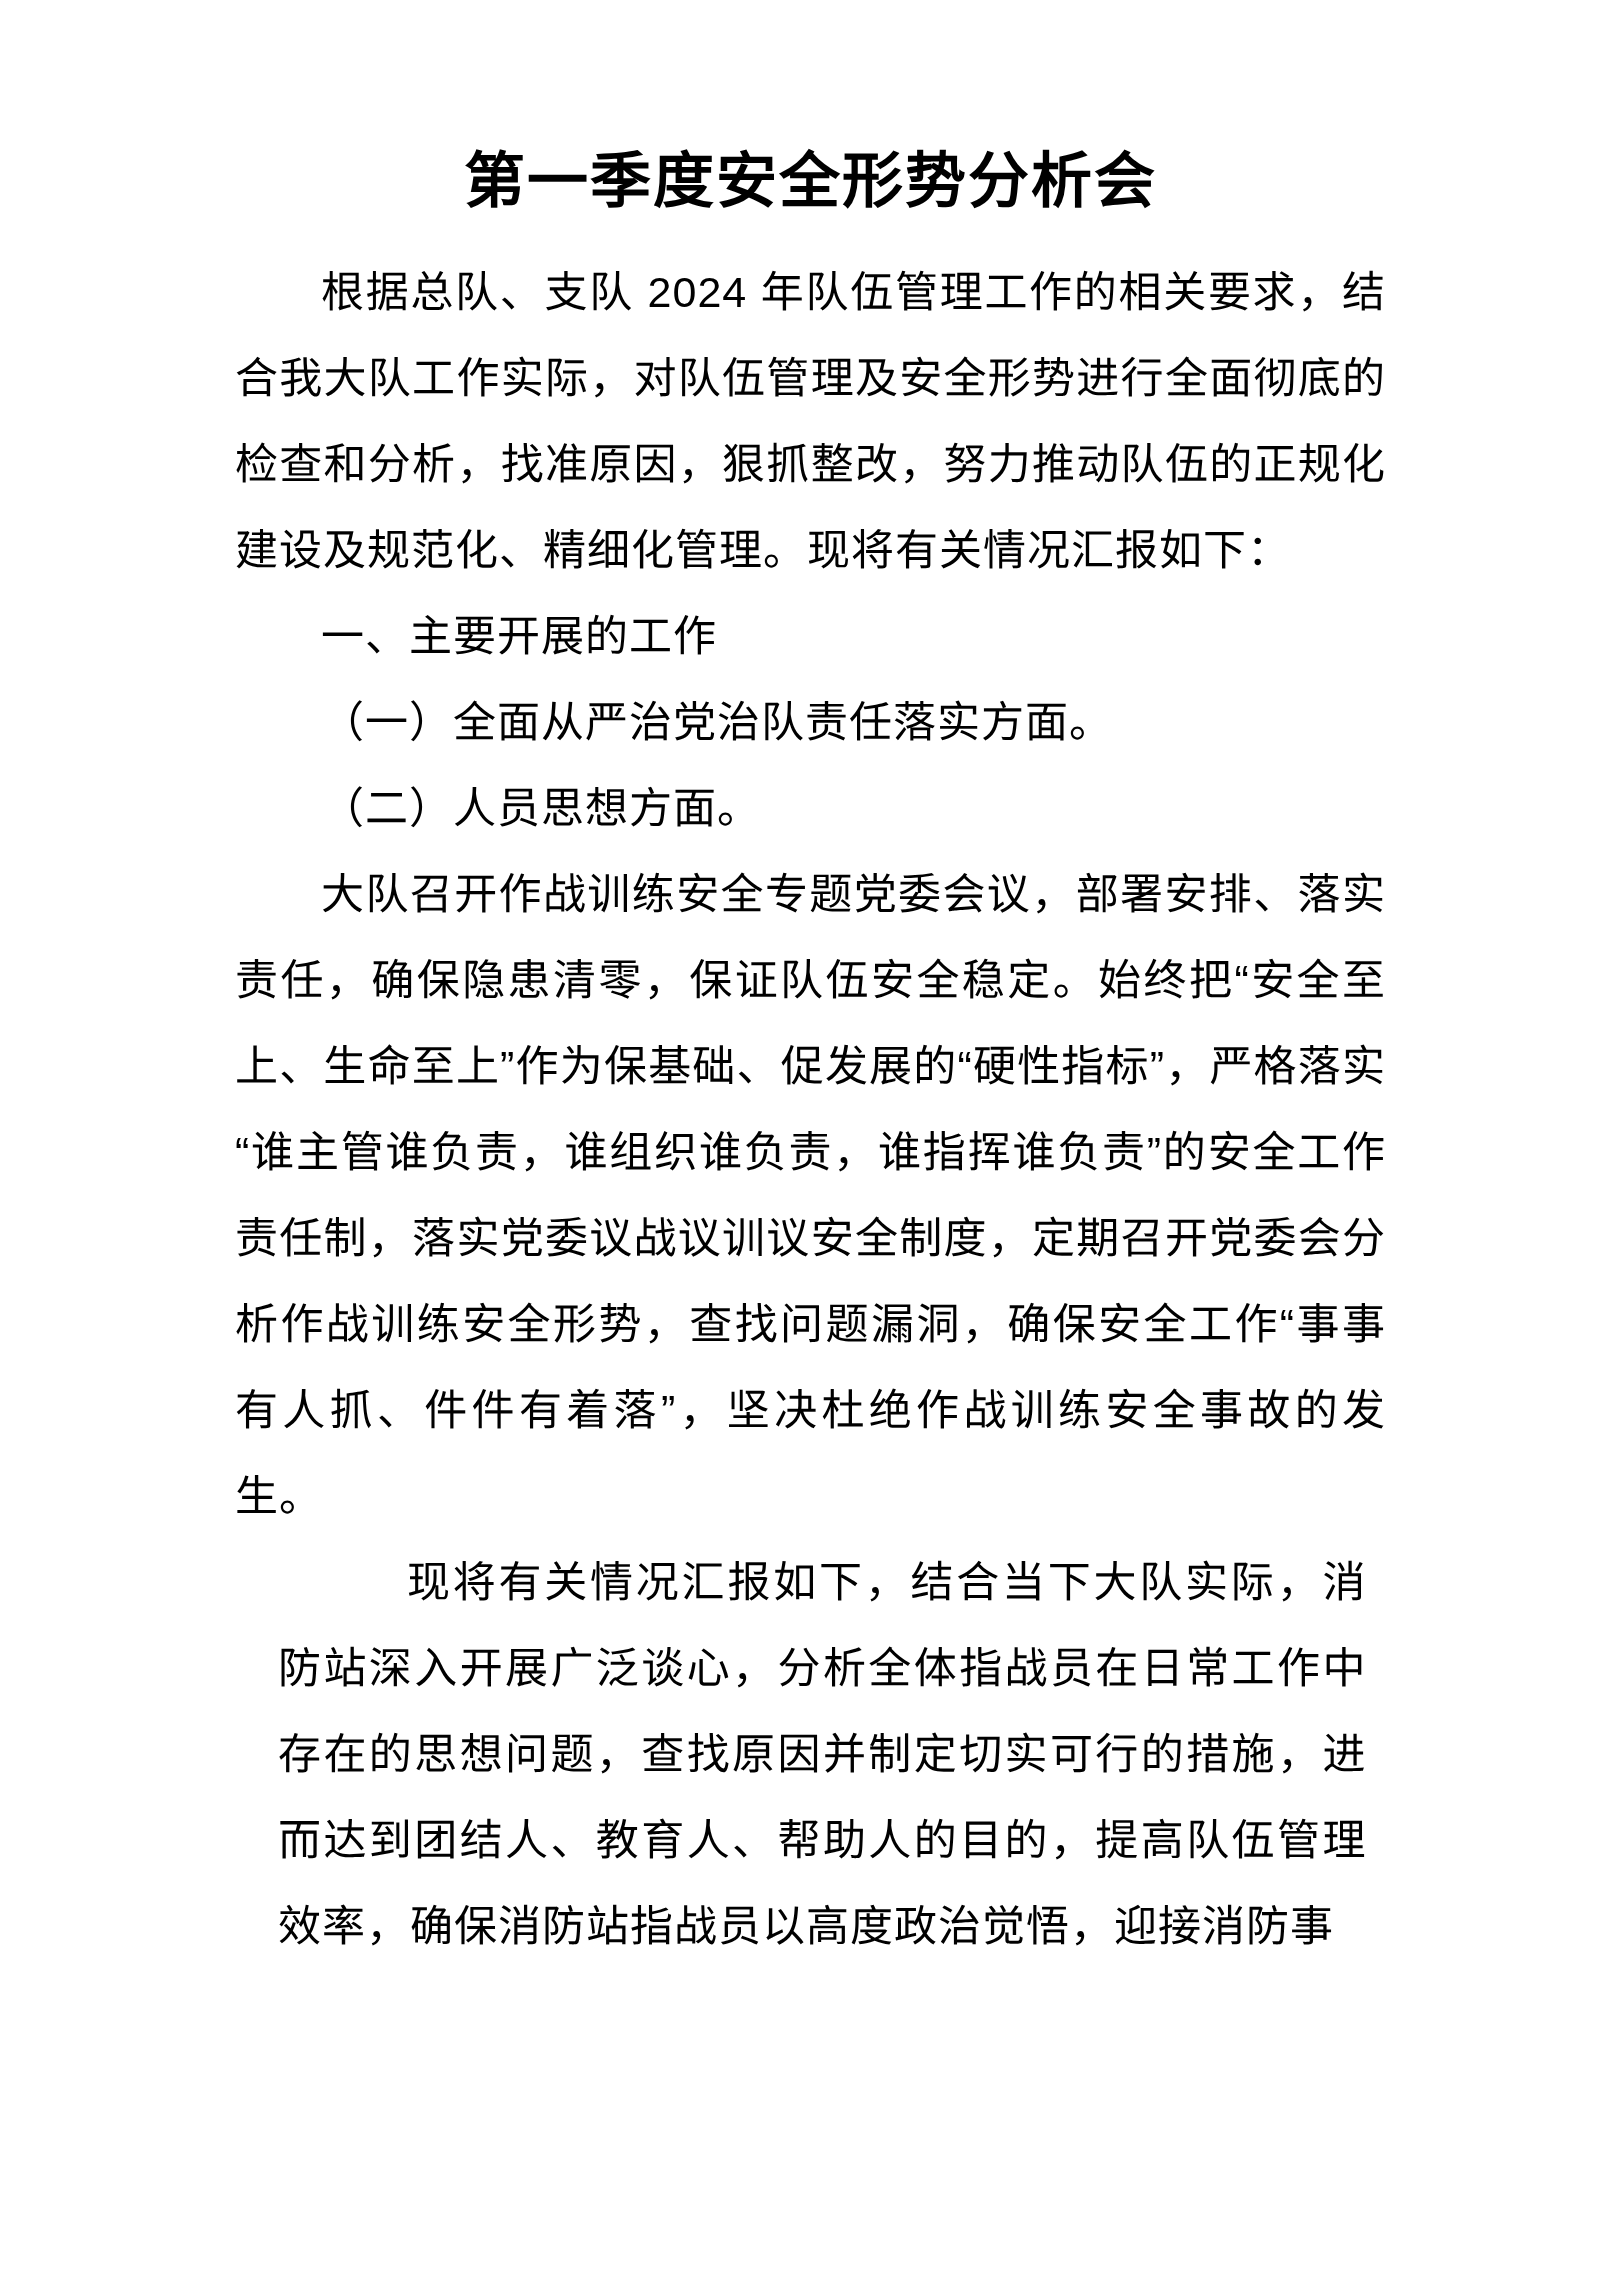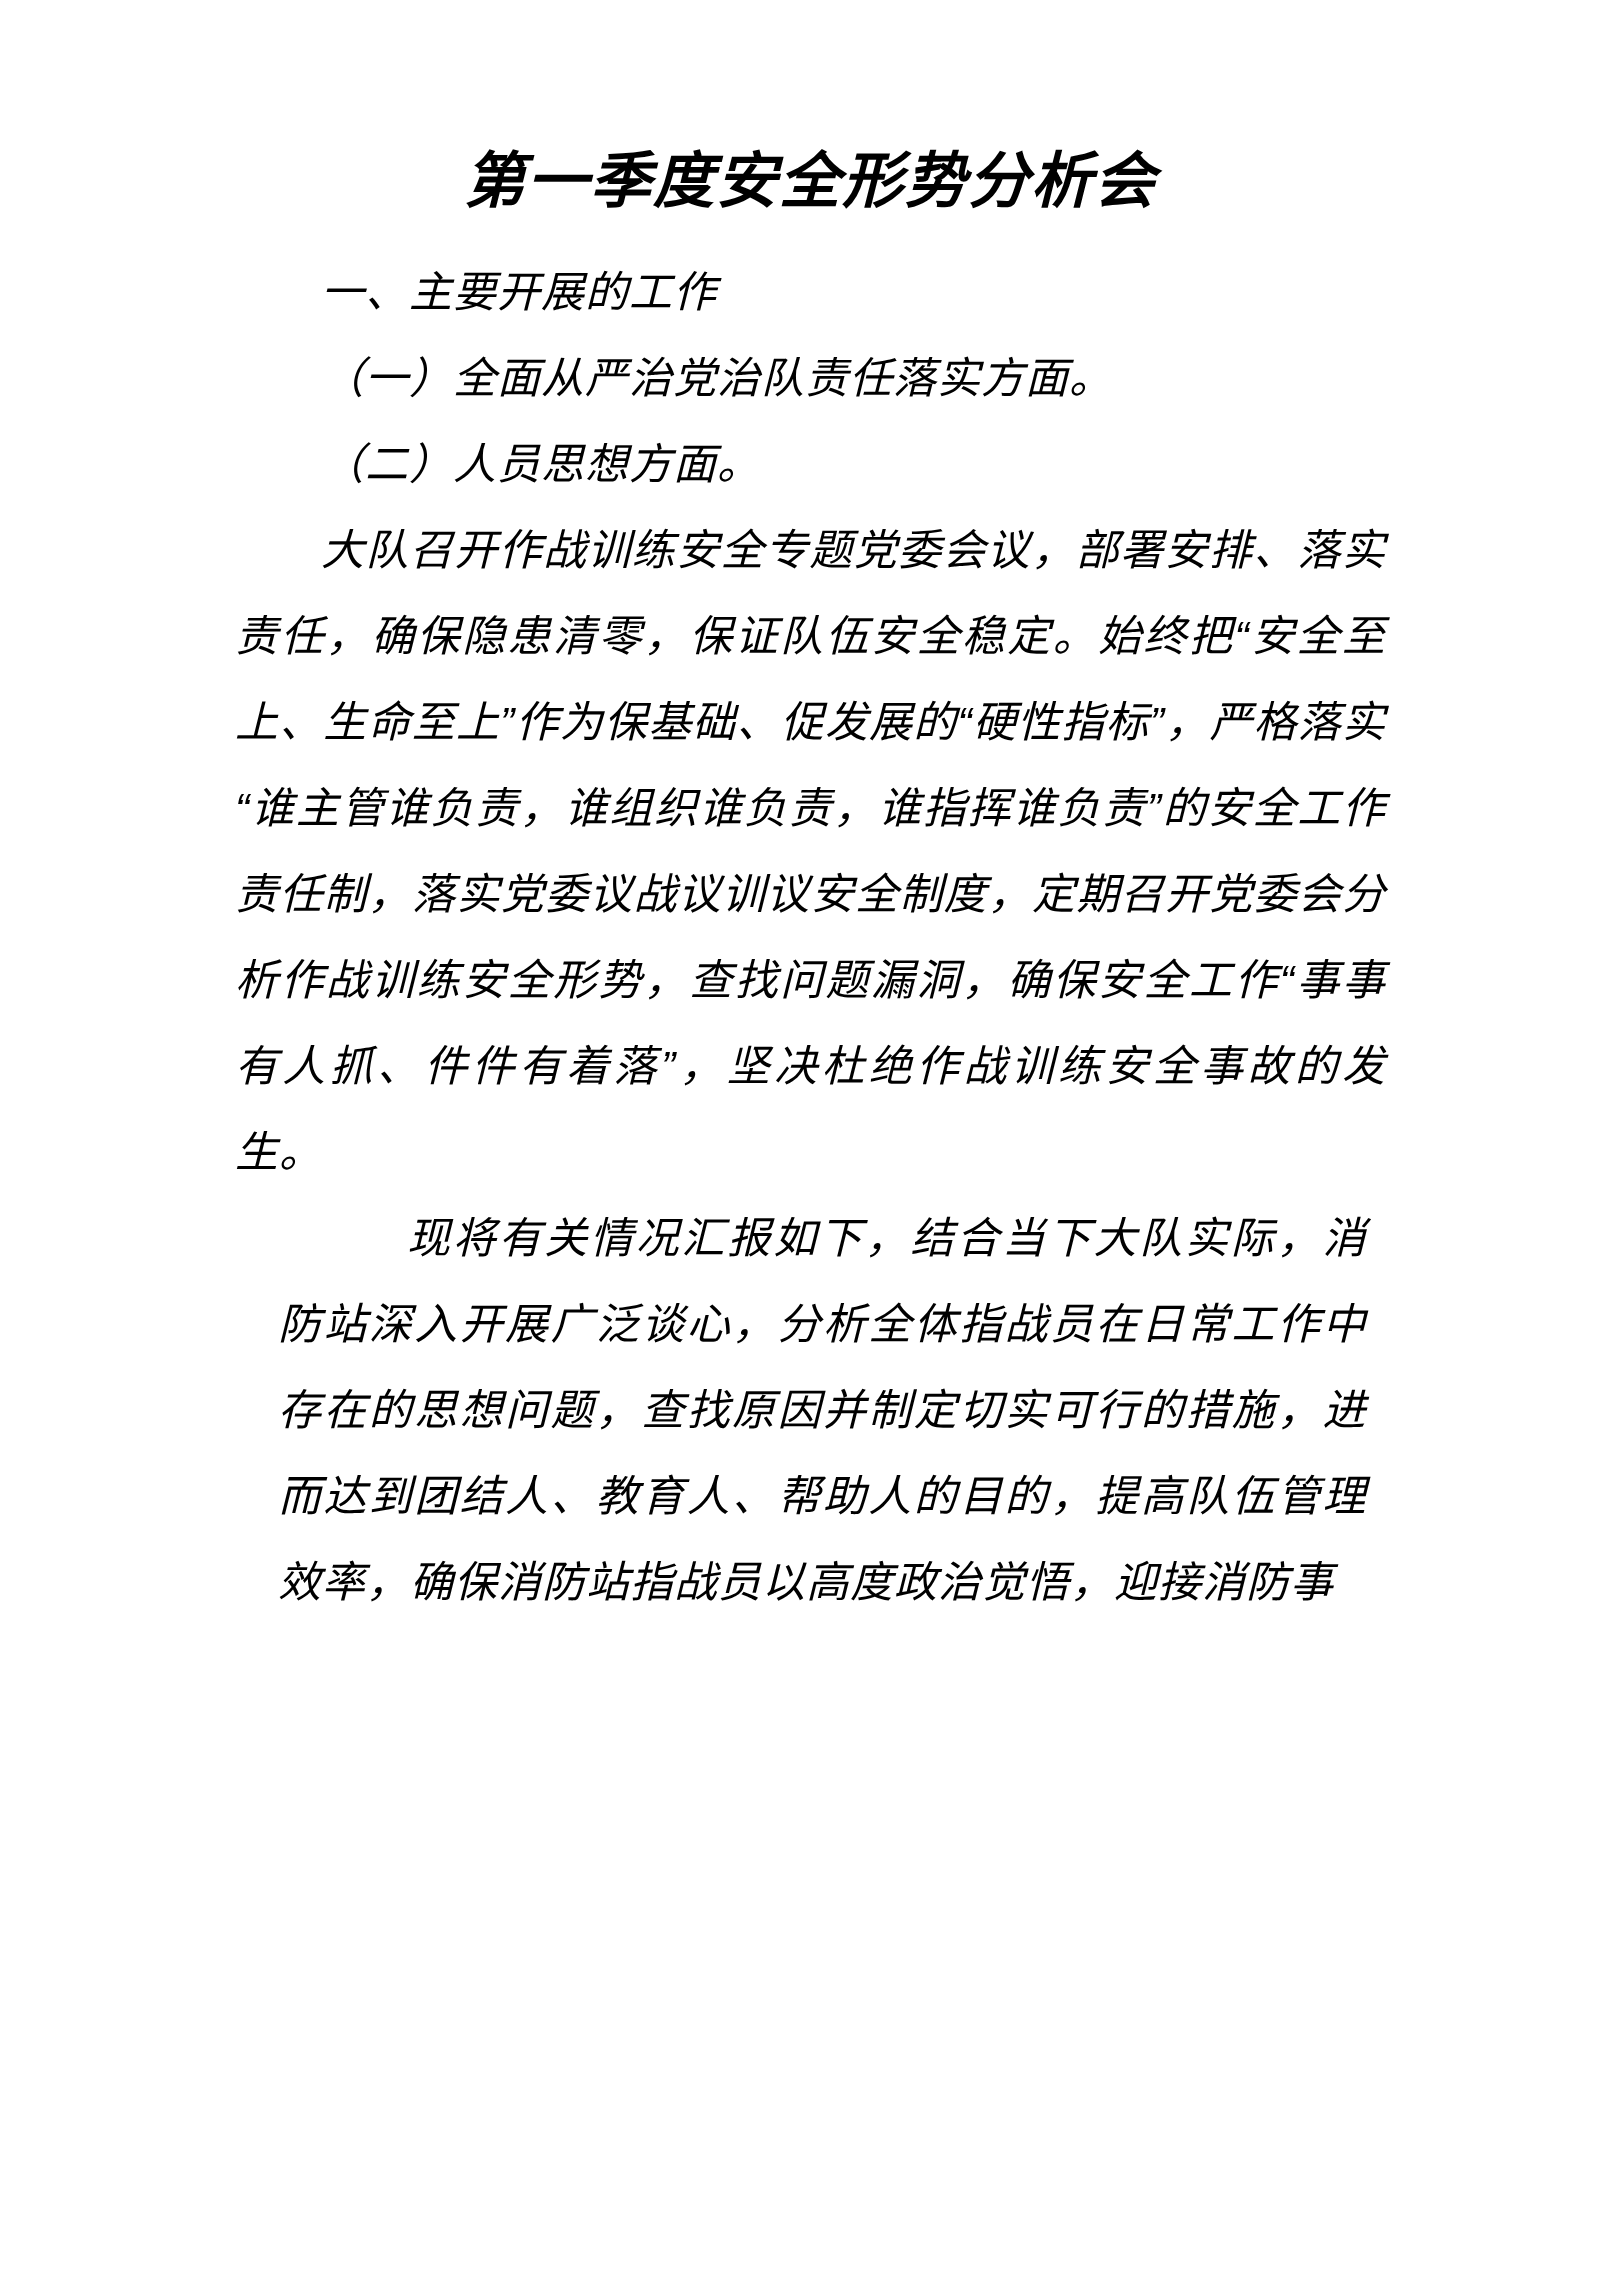--- a/index.html
+++ b/index.html
@@ -1,15 +1,15 @@
 <!DOCTYPE html>
 <html lang="zh-CN"><head>
 <meta charset="utf-8">
 <style>
-  * { margin: 0; padding: 0; box-sizing: border-box; font-style: italic; }
+  * { margin: 0; padding: 0; box-sizing: border-box; }
   html, body {
     background: #ffffff;
   }
   body {
     font-family: "Liberation Sans", "DejaVu Sans", sans-serif;
     color: #000000;
   }
   .page {
     position: relative;
     width: 1621px;
@@ -45,20 +45,21 @@
     margin-right: 19.6px;
     text-indent: 3em;
   }
 </style>
 </head>
 <body>
 
 <div class="page">
   <h1 class="title">第一季度安全形势分析会</h1>
 
+  <p class="para">根据总队、支队 2024 年队伍管理工作的相关要求，结合我大队工作实际，对队伍管理及安全形势进行全面彻底的检查和分析，找准原因，狠抓整改，努力推动队伍的正规化建设及规范化、精细化管理。现将有关情况汇报如下：</p>
 
   <p class="para heading">一、主要开展的工作</p>
 
   <p class="para subheading">（一）全面从严治党治队责任落实方面。</p>
 
   <p class="para subheading">（二）人员思想方面。</p>
 
   <p class="para">大队召开作战训练安全专题党委会议，部署安排、落实责任，确保隐患清零，保证队伍安全稳定。始终把“安全至上、生命至上”作为保基础、促发展的“硬性指标”，严格落实“谁主管谁负责，谁组织谁负责，谁指挥谁负责”的安全工作责任制，落实党委议战议训议安全制度，定期召开党委会分析作战训练安全形势，查找问题漏洞，确保安全工作“事事有人抓、件件有着落”，坚决杜绝作战训练安全事故的发生。</p>
 
   <p class="para indented">现将有关情况汇报如下，结合当下大队实际，消防站深入开展广泛谈心，分析全体指战员在日常工作中存在的思想问题，查找原因并制定切实可行的措施，进而达到团结人、教育人、帮助人的目的，提高队伍管理效率，确保消防站指战员以高度政治觉悟，迎接消防事</p>

